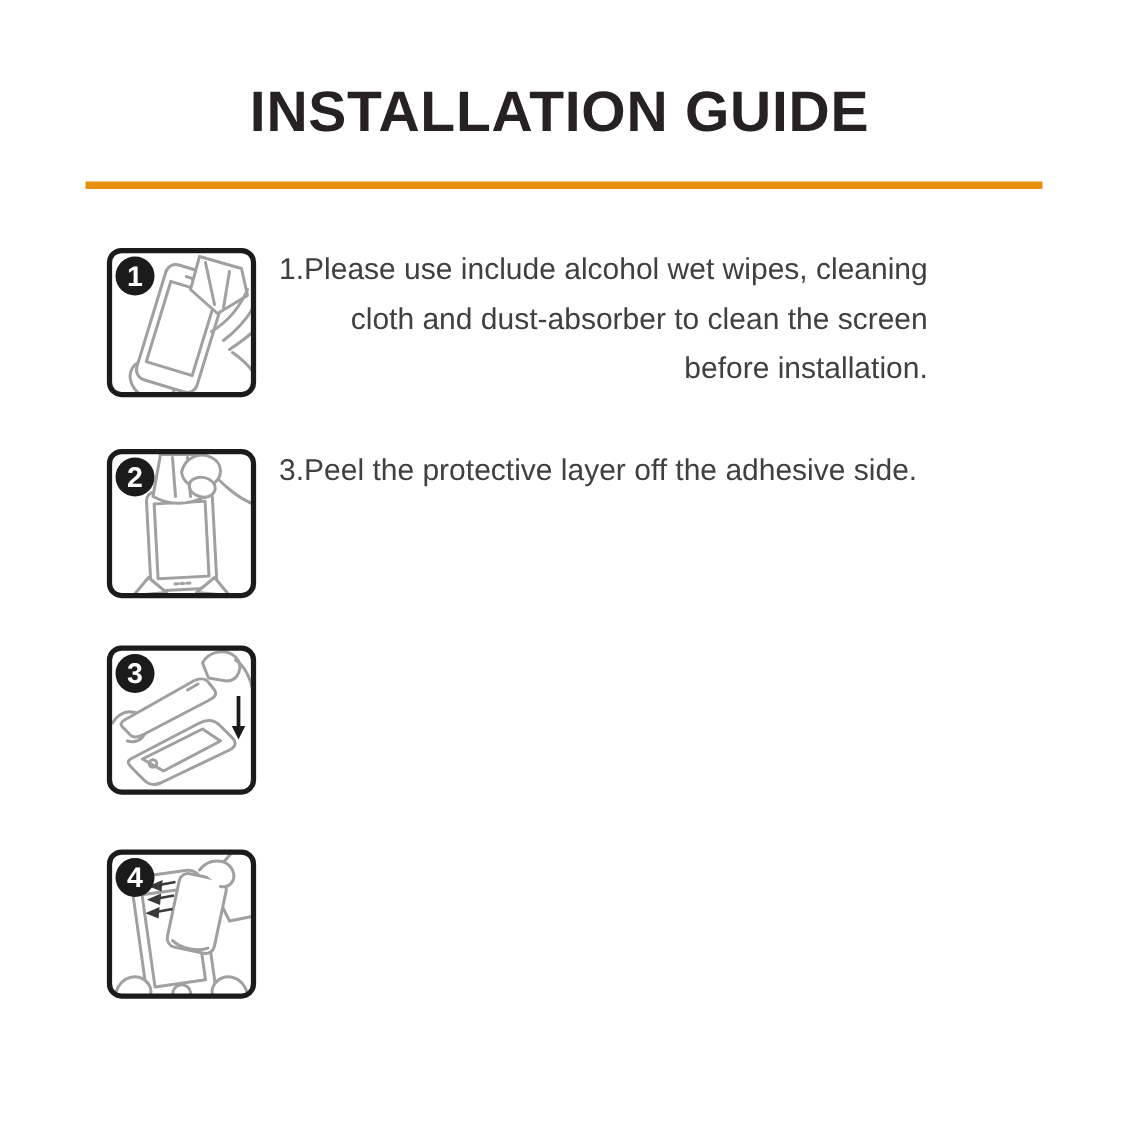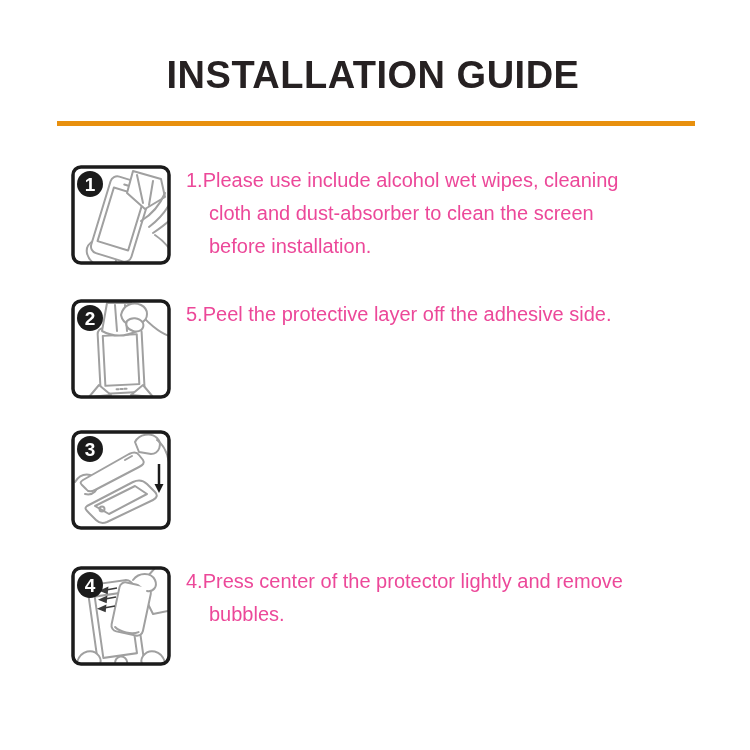--- a/index.html
+++ b/index.html
@@ -10,22 +10,22 @@
   .title{
     position:absolute;top:54px;left:0;width:746px;text-align:center;
     font-size:38px;font-weight:700;color:#262122;letter-spacing:.5px;
   }
   .divider{
     position:absolute;top:121px;left:57px;width:638px;height:5px;background:#e8900e;
   }
   .step{position:absolute;left:69px;display:flex;align-items:flex-start}
   .step svg{flex:0 0 auto;display:block}
   .step-text{
-    margin:1px 0 0 13px;font-size:20px;line-height:33px;color:#ec4899;
-    white-space:pre;padding-left:23px;text-indent:-23px;
+    margin:1px 0 0 13px;font-size:20px;line-height:33px;color:#404040;
+    white-space:pre;padding-left:23px;text-indent:-23px;text-align:right;
   }
   #step-1{top:163px}
   #step-2{top:297px}
   #step-3{top:428px}
   #step-4{top:564px}
 </style>
 </head>
 <body>
 
 <div>
@@ -81,21 +81,21 @@
         <path d="M46 8 L 48 34 M 56 8 L 58 34"></path>
         <path d="M52 18 C 54 8 64 4 72 8 C 80 12 80 22 72 26 C 64 30 54 28 52 18 Z" fill="#fff"></path>
         <path d="M58 24 C 62 20 70 20 74 26 C 76 32 70 36 64 34 C 58 32 56 28 58 24 Z" fill="#fff"></path>
         <path d="M30 88 L 20 100 L 42 98 Z" fill="#fff"></path>
         <path d="M74 88 L 84 100 L 62 98 Z" fill="#fff"></path>
       </g>
       <rect x="4" y="4" width="96" height="96" rx="8" fill="none" stroke="#1b1b1b" stroke-width="3.5"></rect>
       <circle cx="21" cy="21" r="13" fill="#1b1b1b"></circle>
       <text x="21" y="27.5" text-anchor="middle" font-size="19" font-weight="bold" fill="#ffffff">2</text>
     </svg>
-    <div class="step-text">5.Peel the protective layer off the adhesive side.</div>
+    <div class="step-text">3.Peel the protective layer off the adhesive side.</div>
   </div>
 
   <div class="step" id="step-3">
     <svg width="104" height="104" viewBox="0 0 104 104">
       <defs>
           <clipPath id="cp3">
             <rect x="4" y="4" width="96" height="96" rx="8"></rect>
           </clipPath>
         </defs>
       <g clip-path="url(#cp3)" stroke="#a0a0a0" stroke-width="2" fill="none" stroke-linecap="round" stroke-linejoin="round">
@@ -145,17 +145,15 @@
           <polygon points="32,26.8 38.5,23.9 38,29.2"></polygon>
         <line x1="36" y1="35" x2="47" y2="33"></line>
           <polygon points="31,35.8 37.5,32.9 37,38.2"></polygon>
         <line x1="35" y1="44" x2="46" y2="42"></line>
           <polygon points="30,44.8 36.5,41.9 36,47.2"></polygon>
       </g>
       <rect x="4" y="4" width="96" height="96" rx="8" fill="none" stroke="#1b1b1b" stroke-width="3.5"></rect>
       <circle cx="21" cy="21" r="13" fill="#1b1b1b"></circle>
       <text x="21" y="27.5" text-anchor="middle" font-size="19" font-weight="bold" fill="#ffffff">4</text>
     </svg>
-    <div class="step-text">4.Press center of the protector lightly and remove
-bubbles.</div>
   </div>
 
 </div>
 
 </body></html>

